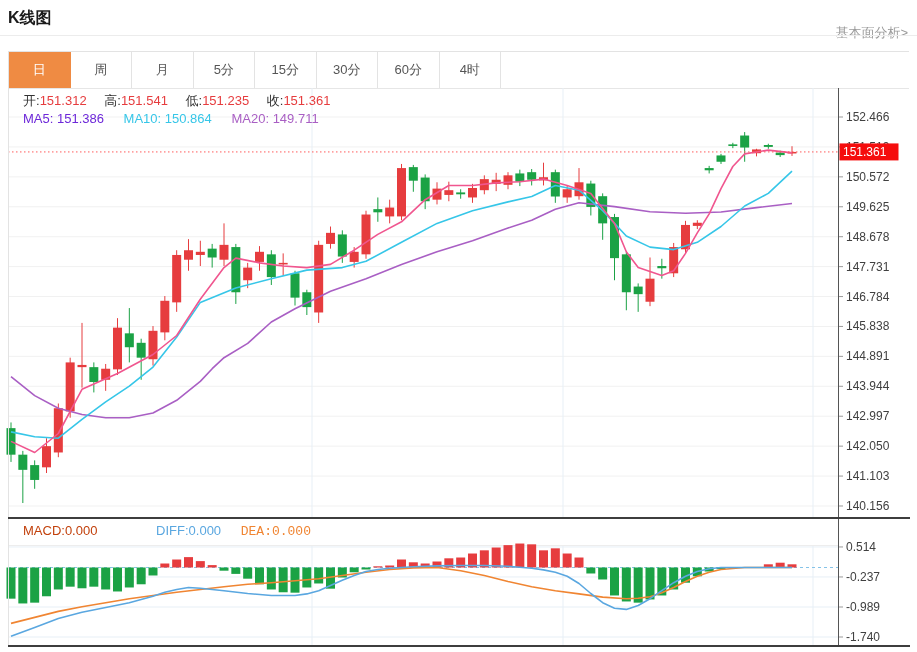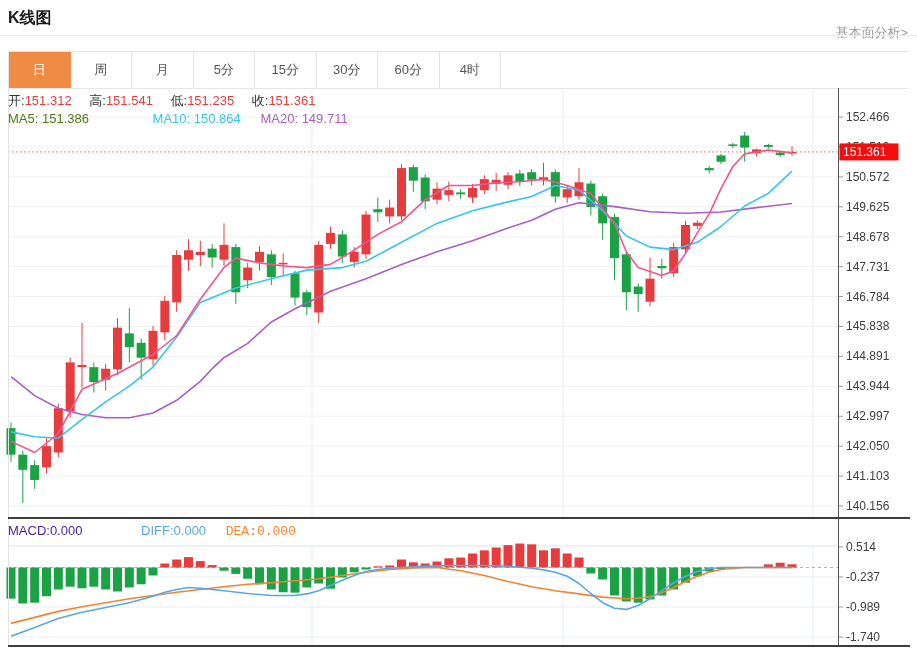--- a/index.html
+++ b/index.html
@@ -8,21 +8,21 @@
     font-family:"Liberation Sans","DejaVu Sans",sans-serif;overflow:hidden;
   }
   .page-title{position:absolute;left:8px;top:8px;font-size:16px;font-weight:bold;color:#1b1b1b;}
   .analysis-link{position:absolute;right:9px;top:24px;font-size:13px;color:#9a9a9a;cursor:pointer;}
   .tabs{position:absolute;left:8px;top:52px;height:36px;display:flex;border-left:1px solid #e3e3e3;}
   .tab{
     width:61.5px;height:36px;line-height:36px;text-align:center;font-size:13px;color:#555;
     background:#fff;border-right:1px solid #e3e3e3;box-sizing:border-box;cursor:pointer;
   }
   .tab.active{background:#ef8b43;color:#fff;border-right:1px solid #ef8b43;}
-  .legend{position:absolute;left:8px;font-size:13px;white-space:nowrap;}
+  .legend{position:absolute;left:23px;font-size:13px;white-space:nowrap;}
   .legend-ohlc{top:92px;}
   .legend-ma{top:111px;}
   .legend-macd{top:523px;}
   .pair{margin-right:14px;}
   .pair .lab{color:#333;}
   .pair .val{color:#e63c3e;}
   .mpair{margin-right:16px;}
   #chart{position:absolute;left:0;top:0;}
   #chart text{font-size:12px;fill:#404040;}
   #chart text.badge-text{fill:#fff;}
@@ -331,22 +331,22 @@
   </svg>
 
 <div class="legend legend-ohlc">
   <span class="pair"><span class="lab">开:</span><span class="val">151.312</span></span>
   <span class="pair"><span class="lab">高:</span><span class="val">151.541</span></span>
   <span class="pair"><span class="lab">低:</span><span class="val">151.235</span></span>
   <span class="pair"><span class="lab">收:</span><span class="val">151.361</span></span>
 </div>
 
 <div class="legend legend-ma">
-  <span class="mpair" style="color: #4d7c0f;"><span>MA5:</span> <span>151.386</span></span>
-  <span class="mpair" style="color: rgb(54, 198, 232); margin-left: 44px;"><span>MA10:</span> <span>150.864</span></span>
+  <span class="mpair" style="color: #6d28d9;"><span>MA5:</span> <span>151.386</span></span>
+  <span class="mpair" style="color: rgb(54, 198, 232);"><span>MA10:</span> <span>150.864</span></span>
   <span class="mpair" style="color: rgb(169, 95, 196); margin-top: 28px;"><span>MA20:</span> <span>149.711</span></span>
 </div>
 
 <div class="legend legend-macd">
-  <span class="mpair" style="color: #4c1d95;"><span>MACD:</span><span>0.000</span></span>
+  <span class="mpair" style="color: #c2410c;"><span>MACD:</span><span>0.000</span></span>
   <span class="mpair" style="color: rgb(90, 167, 224); margin-left: 39px;"><span>DIFF:</span><span>0.000</span></span>
   <span class="mpair" style="color: rgb(240, 133, 50); font-family: Liberation Mono, monospace;"><span>DEA:</span><span>0.000</span></span>
 </div>
 
 </body></html>

